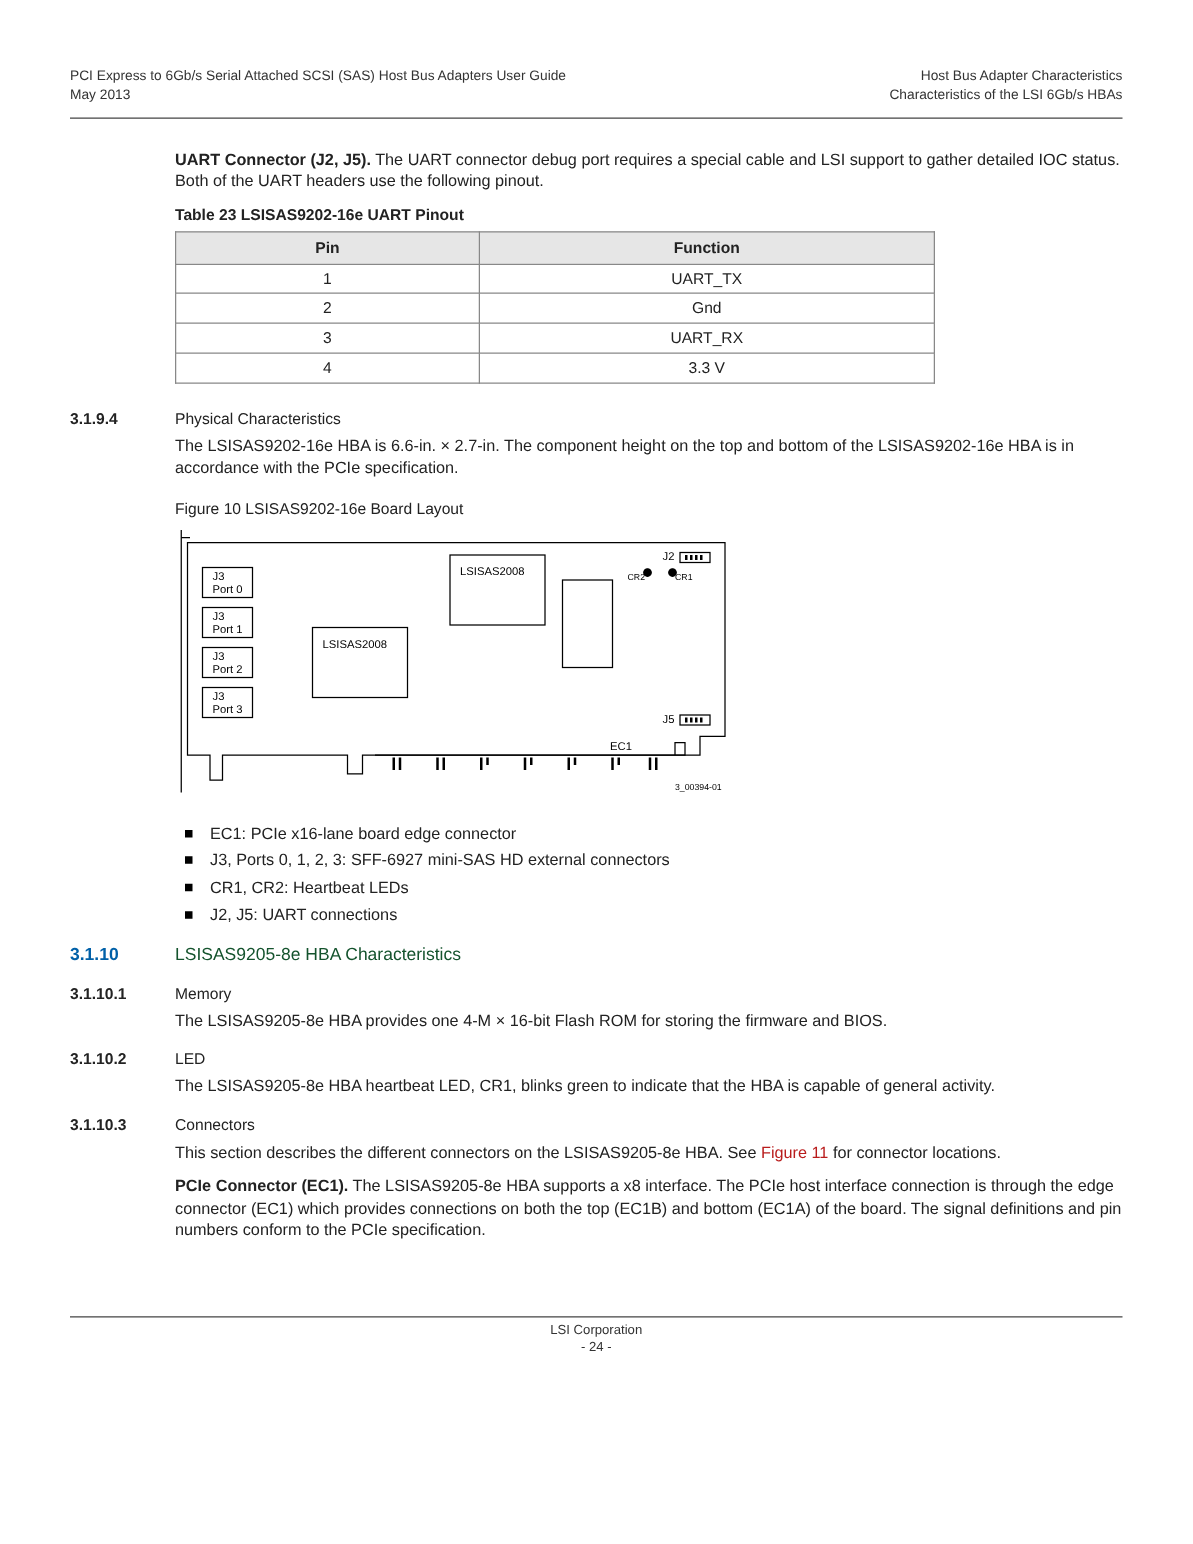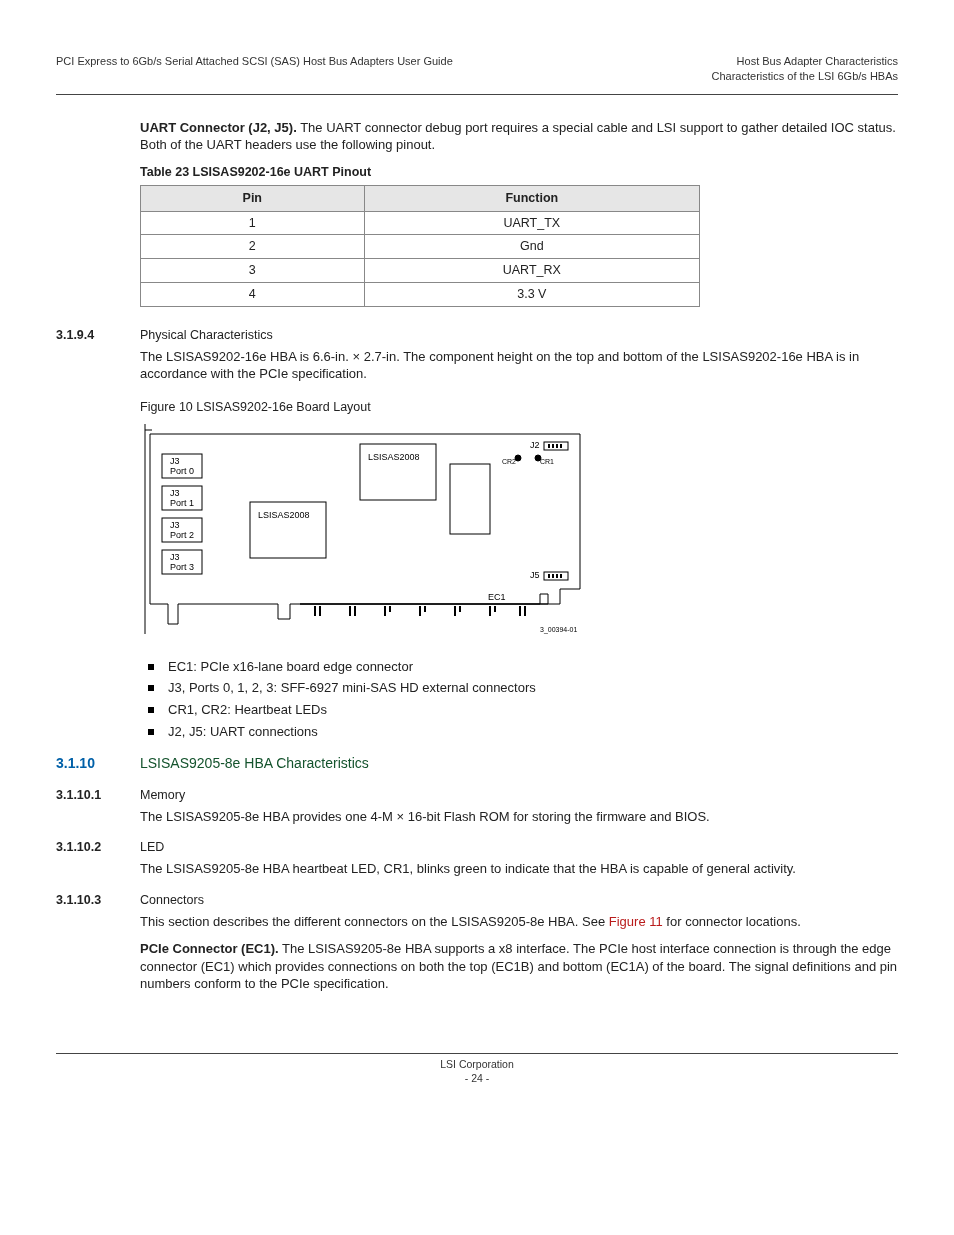--- a/index.html
+++ b/index.html
@@ -20,21 +20,21 @@
     margin-bottom: 10px;
   }
   .hdr .right { text-align: right; }
   .rule { border: none; border-top: 1px solid #444; margin: 0 0 24px 0; }
   .indent { margin-left: 84px; }
   p { margin: 0 0 10px 0; }
   b { font-weight: 700; }
   .tbl-caption { font-weight: 700; font-size: 12.5px; margin: 10px 0 4px 0; }
   table.pinout {
     border-collapse: collapse;
-    width: 560px;
+    width: 608px;
     margin-bottom: 20px;
   }
   table.pinout th {
     background: #e6e6e6;
     font-weight: 700;
     border: 1px solid #888;
     padding: 4px 6px;
     font-size: 12.5px;
   }
   table.pinout td {
@@ -61,20 +61,21 @@
   a.xref { color: #b91c1c; text-decoration: none; }
   .footer-rule { border:none; border-top:1px solid #444; margin: 60px 0 4px 0;}
   .footer { text-align:center; font-size:10.5px; color:#333; line-height:1.3;}
 </style>
 </head>
 <body>
 
 <div class="hdr">
   <div>
     <div>PCI Express to 6Gb/s Serial Attached SCSI (SAS) Host Bus Adapters User Guide</div>
+    <div>May 2013</div>
   </div>
   <div class="right">
     <div>Host Bus Adapter Characteristics</div>
     <div>Characteristics of the LSI 6Gb/s HBAs</div>
   </div>
 </div>
 <hr class="rule">
 
 <div class="indent">
   <p>

